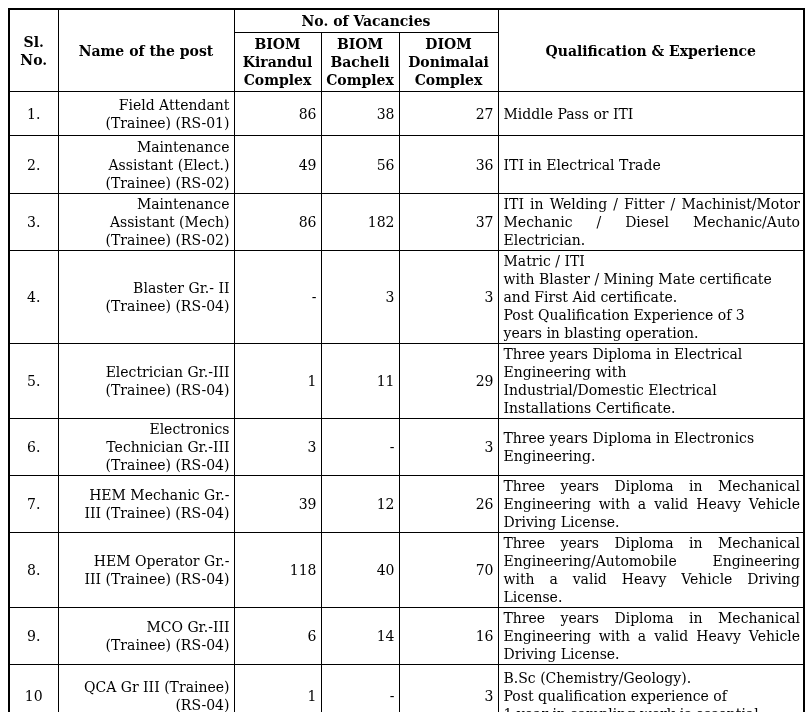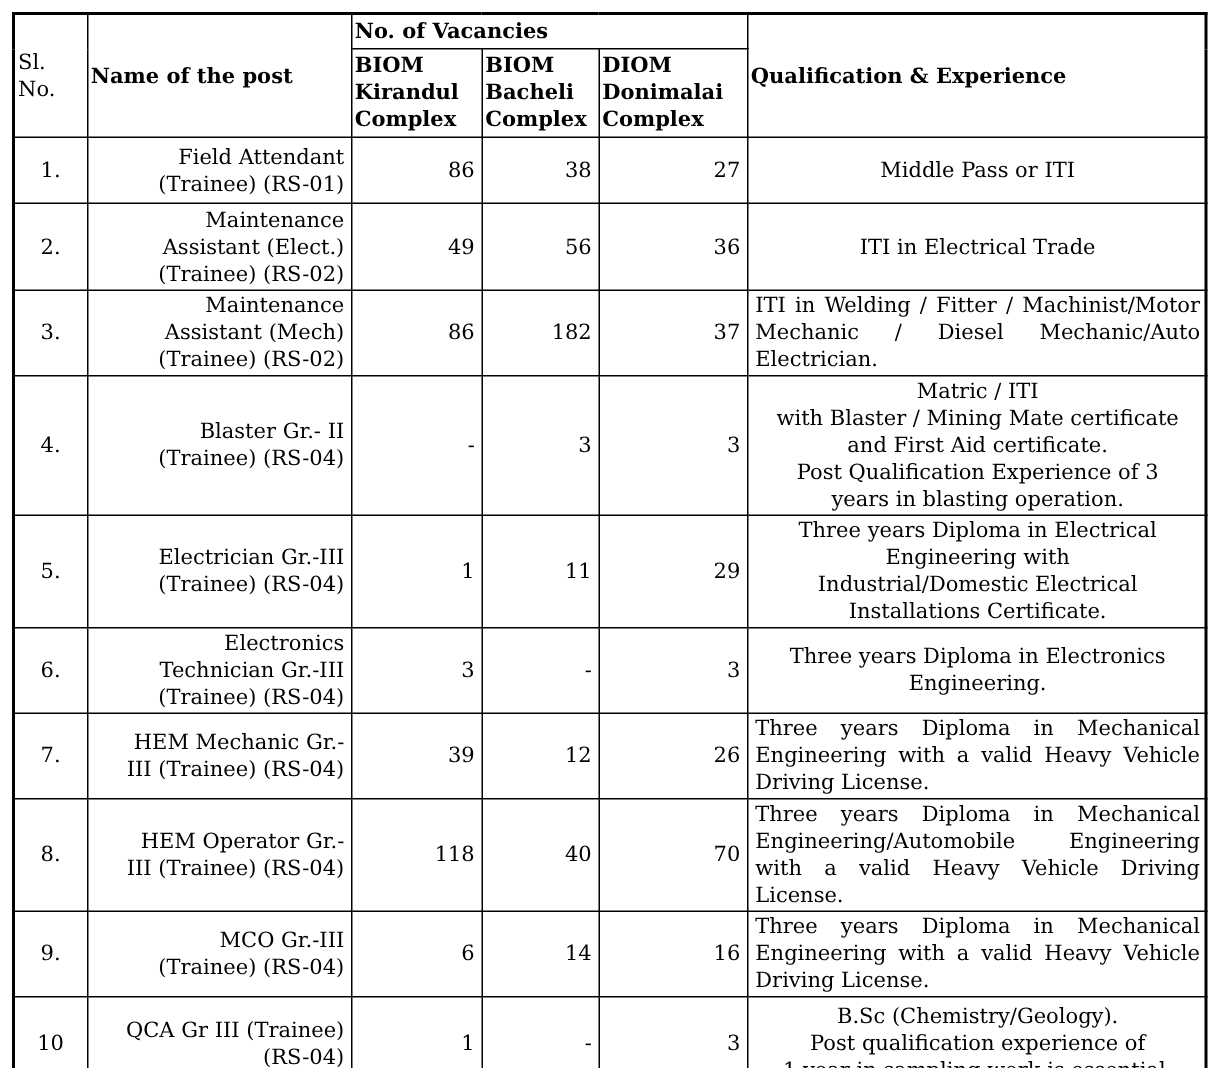--- a/index.html
+++ b/index.html
@@ -27,38 +27,38 @@
   .vacancy-table td {
     border: 1px solid #000000;
     padding: 1px 4px;
     font-size: 14px;
     line-height: 18px;
     vertical-align: middle;
     overflow: hidden;
   }
   .vacancy-table th {
     font-weight: bold;
-    text-align: left;
+    text-align: center;
     padding: 1px 2px;
   }
   th.group-header { height: 20px; }
   th.sub-header {
     font-weight: bold;
     height: 56px;
     white-space: pre-line;
   }
   td.sl-cell { text-align: center; }
   td.post-cell {
     text-align: right;
     white-space: pre-line;
     padding-left: 20px;
   }
   td.num-cell { text-align: right; }
   td.qual-cell {
-    text-align: center;
+    text-align: left;
     white-space: pre-line;
     padding-left: 5px;
     padding-right: 3px;
   }
   td.qual-cell.justify {
     white-space: normal;
     text-align: justify;
     margin-left: 43px;
   }
   
@@ -81,21 +81,21 @@
     <colgroup>
       <col style="width:49px">
       <col style="width:176px">
       <col style="width:87px">
       <col style="width:78px">
       <col style="width:99px">
       <col style="width:306px">
     </colgroup>
     <thead>
       <tr>
-        <th rowspan="2" class="sub-header" style="font-weight:normal">Sl.
+        <th rowspan="2" class="sub-header" style="font-weight:bold">Sl.
 No.</th>
         <th rowspan="2">Name of the post</th>
         <th colspan="3" class="group-header">No. of Vacancies</th>
         <th rowspan="2">Qualification &amp; Experience</th>
       </tr>
       <tr>
         <th class="sub-header">BIOM
 Kirandul
 Complex</th>
         <th class="sub-header">BIOM

